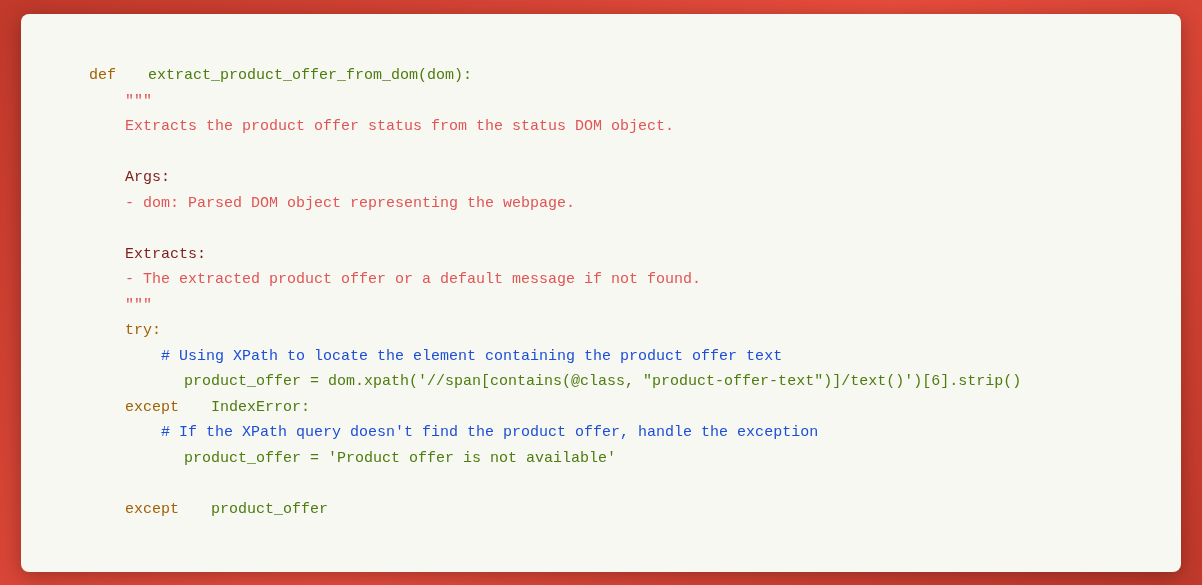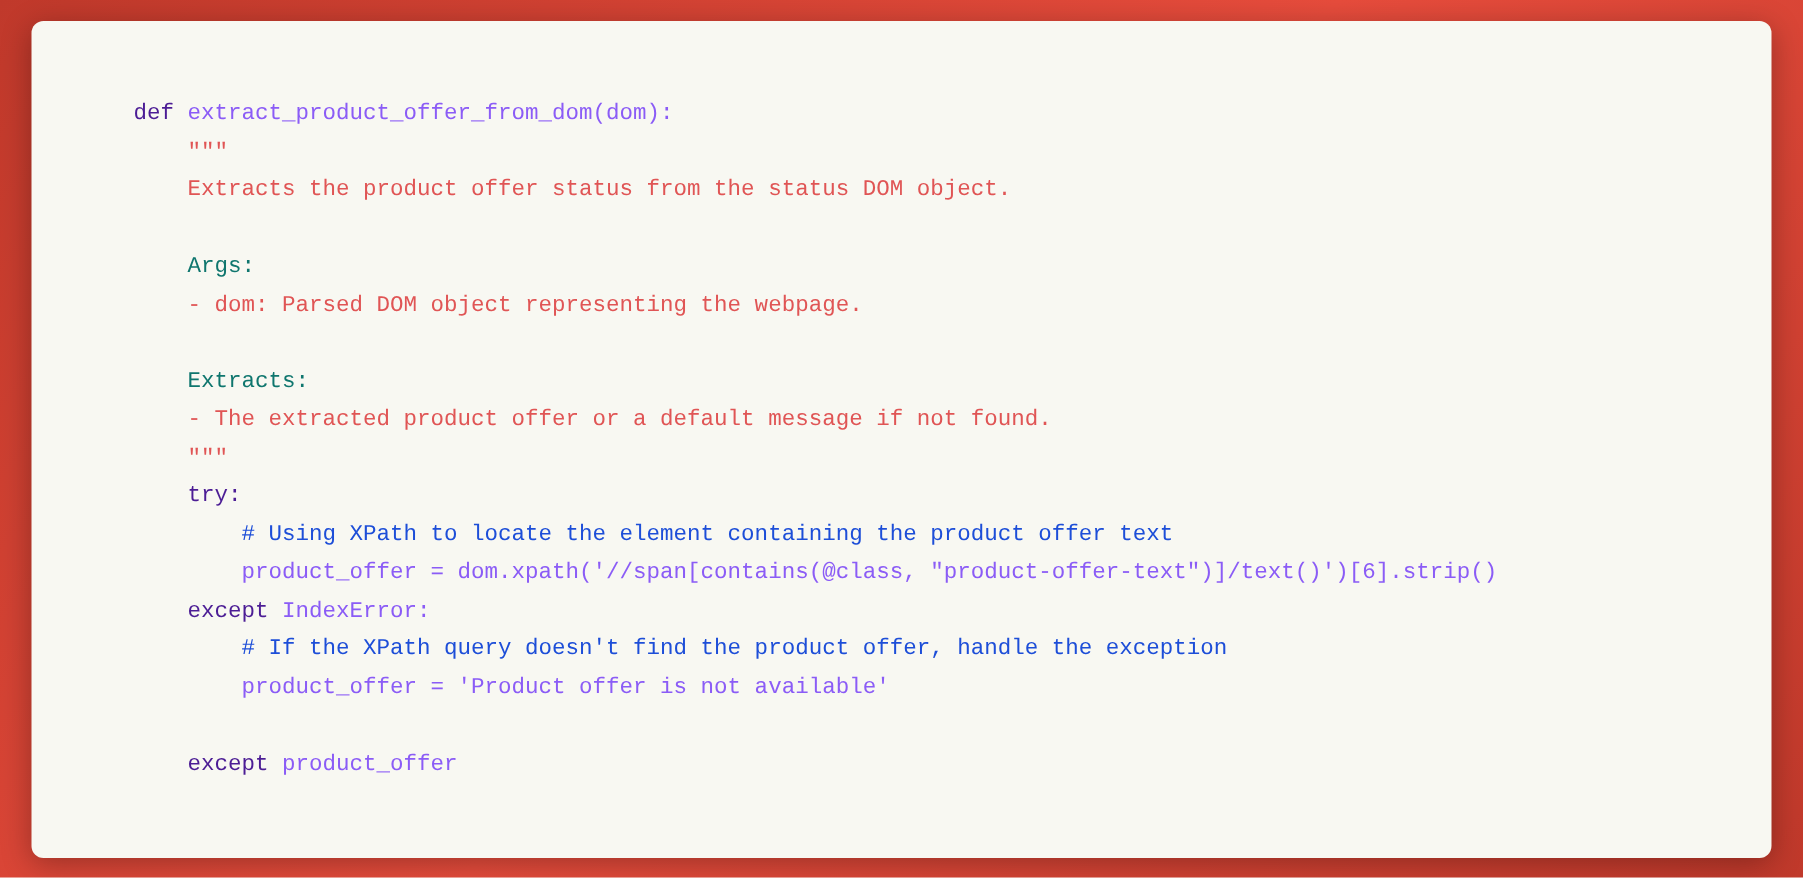--- a/index.html
+++ b/index.html
@@ -27,24 +27,24 @@
       overflow: auto;
       box-shadow: 0 4px 20px rgba(0,0,0,0.3);
     }
 
     .code-block {
       font-size: 15px;
       line-height: 1.7;
       white-space: pre;
     }
 
-    .kw-def    { color: #4c1d95; }   
+    .kw-def    { color: #a16207; }   
     .comment   { color: #1d4ed8; }   
-    .normal    { color: #8b5cf6; }   
-    .kw-red    { color: #0f766e; }   
+    .normal    { color: #4d7c0f; margin-left: 23px; }   
+    .kw-red    { color: #7f1d1d; }   
     .docstr    { color: #e05555; }   
   </style>
 </head>
 <body>
 
 <div class="code-container">
   <div class="code-block">
     <span class="kw-def">def </span><span class="normal">extract_product_offer_from_dom(dom):</span>
     <span class="docstr">    """</span>
     <span class="docstr">    Extracts the product offer status from the status DOM object.</span>

